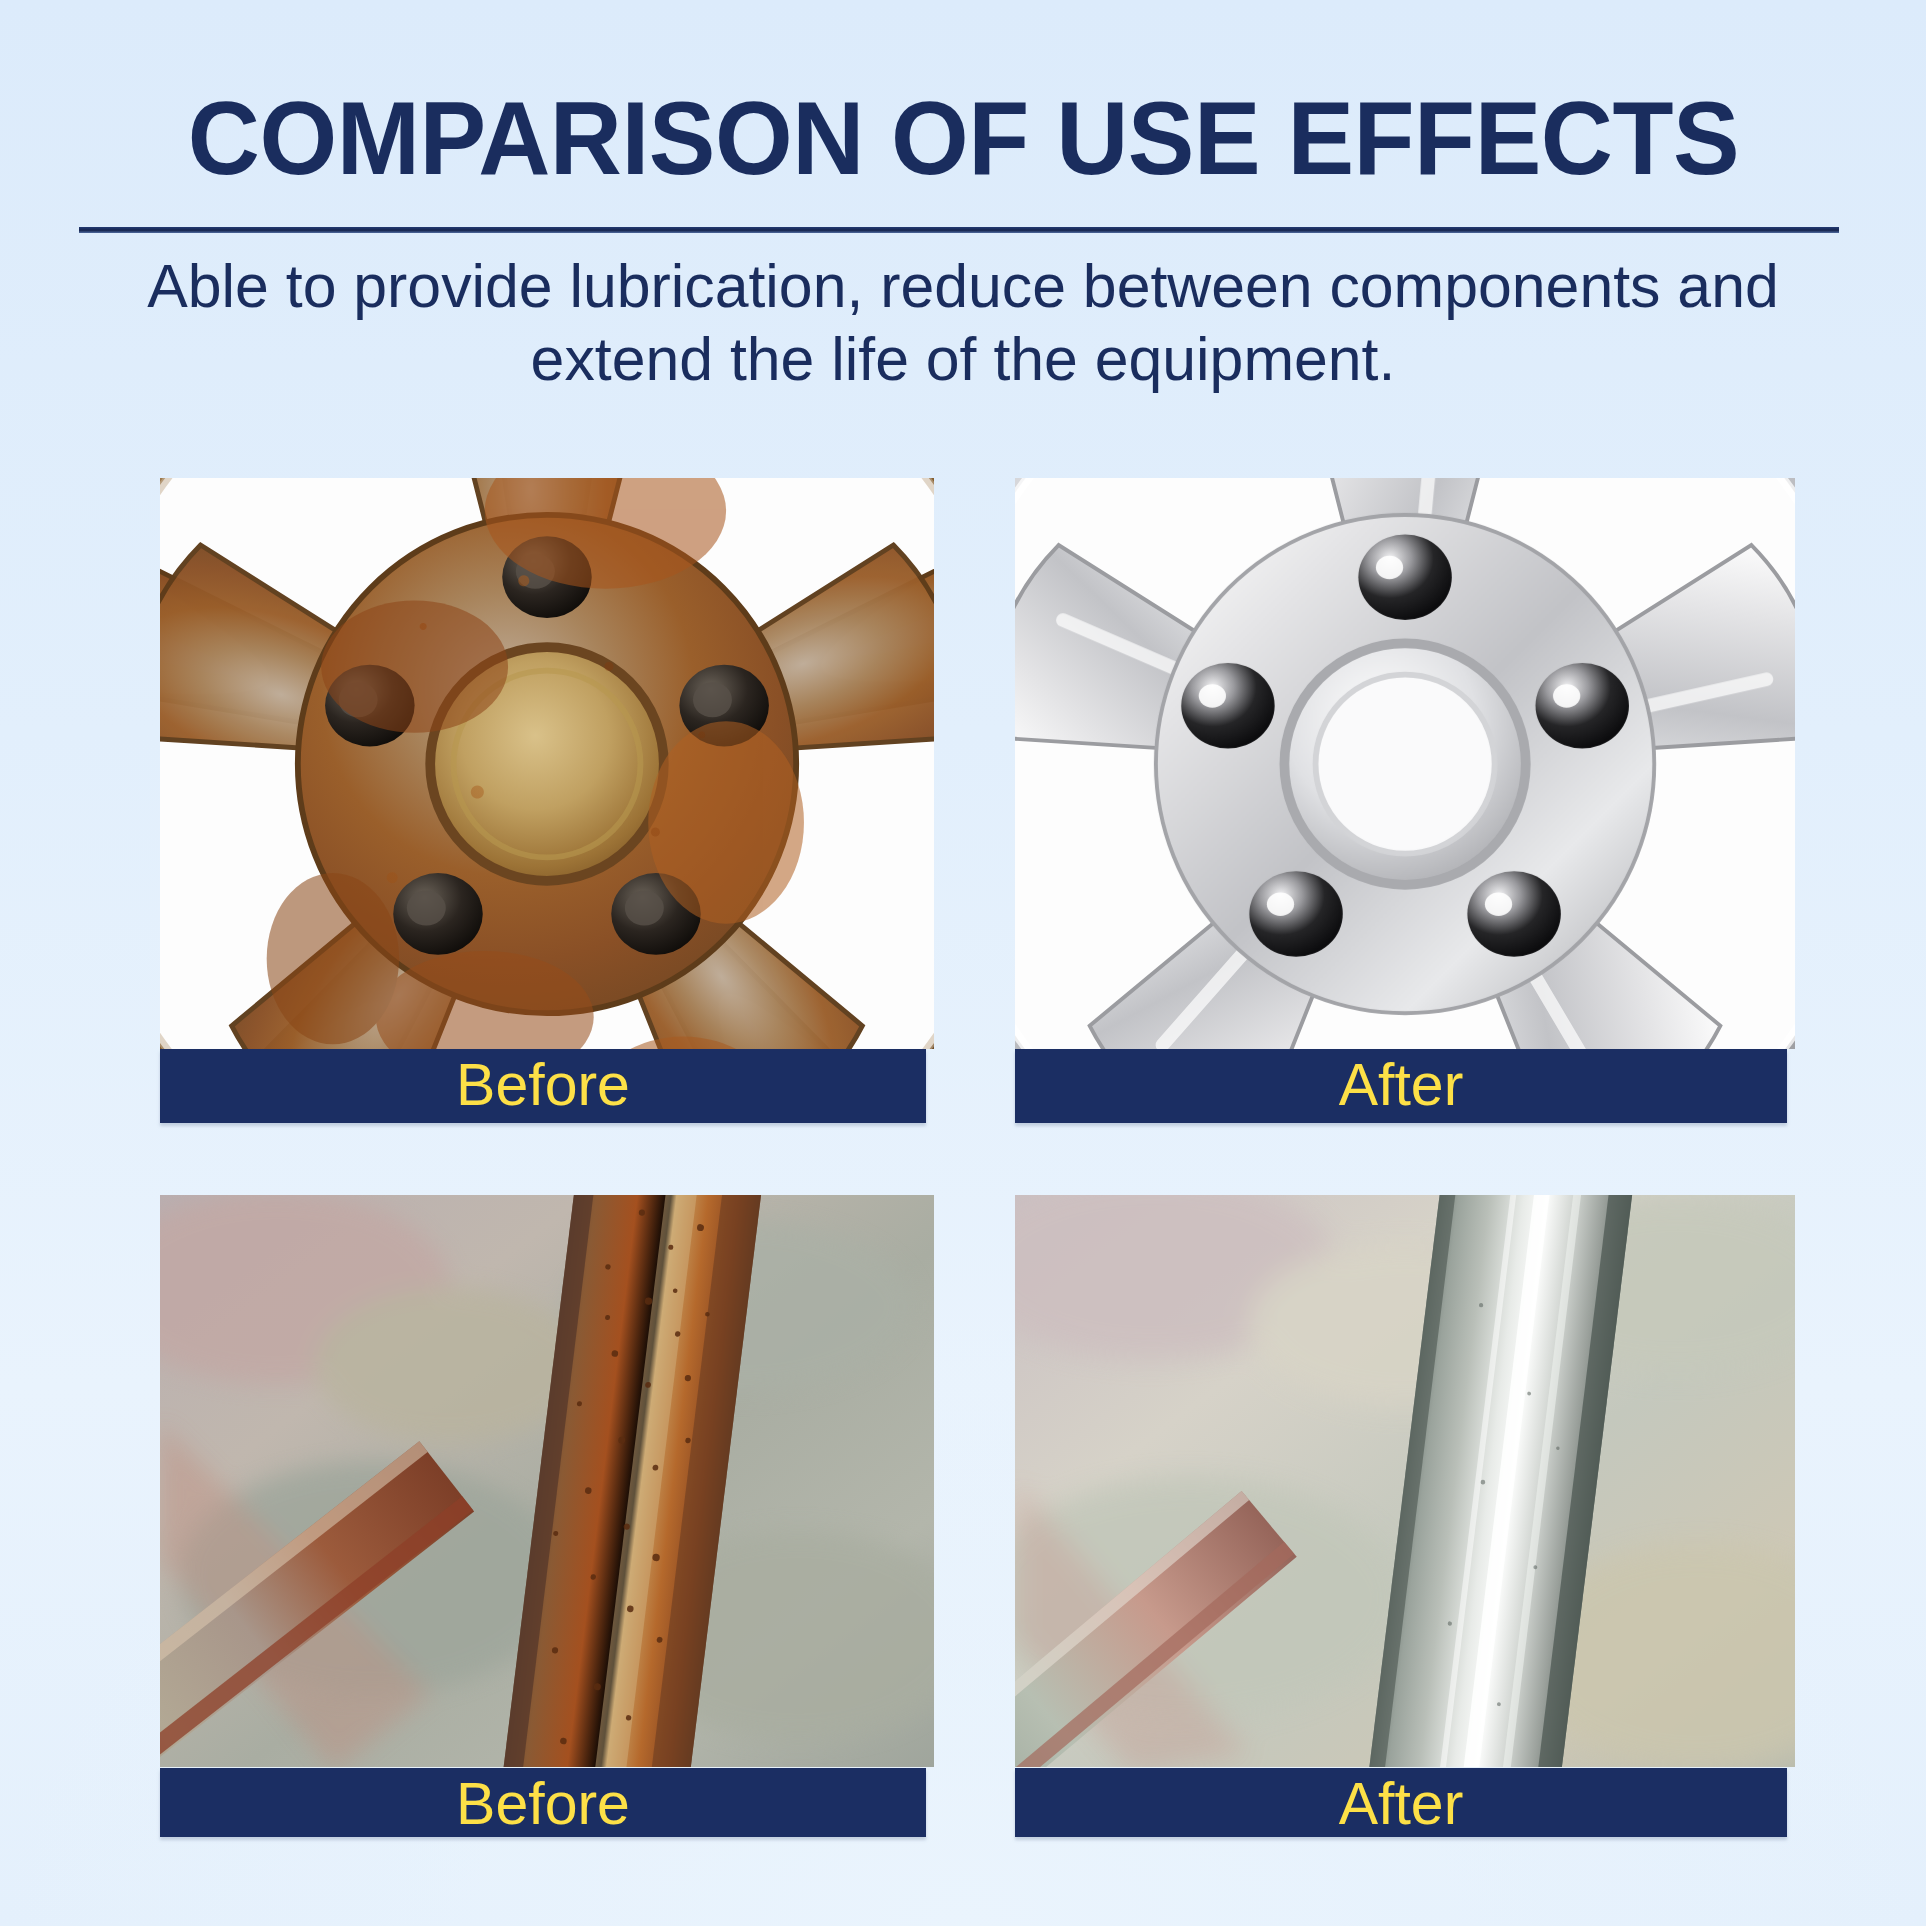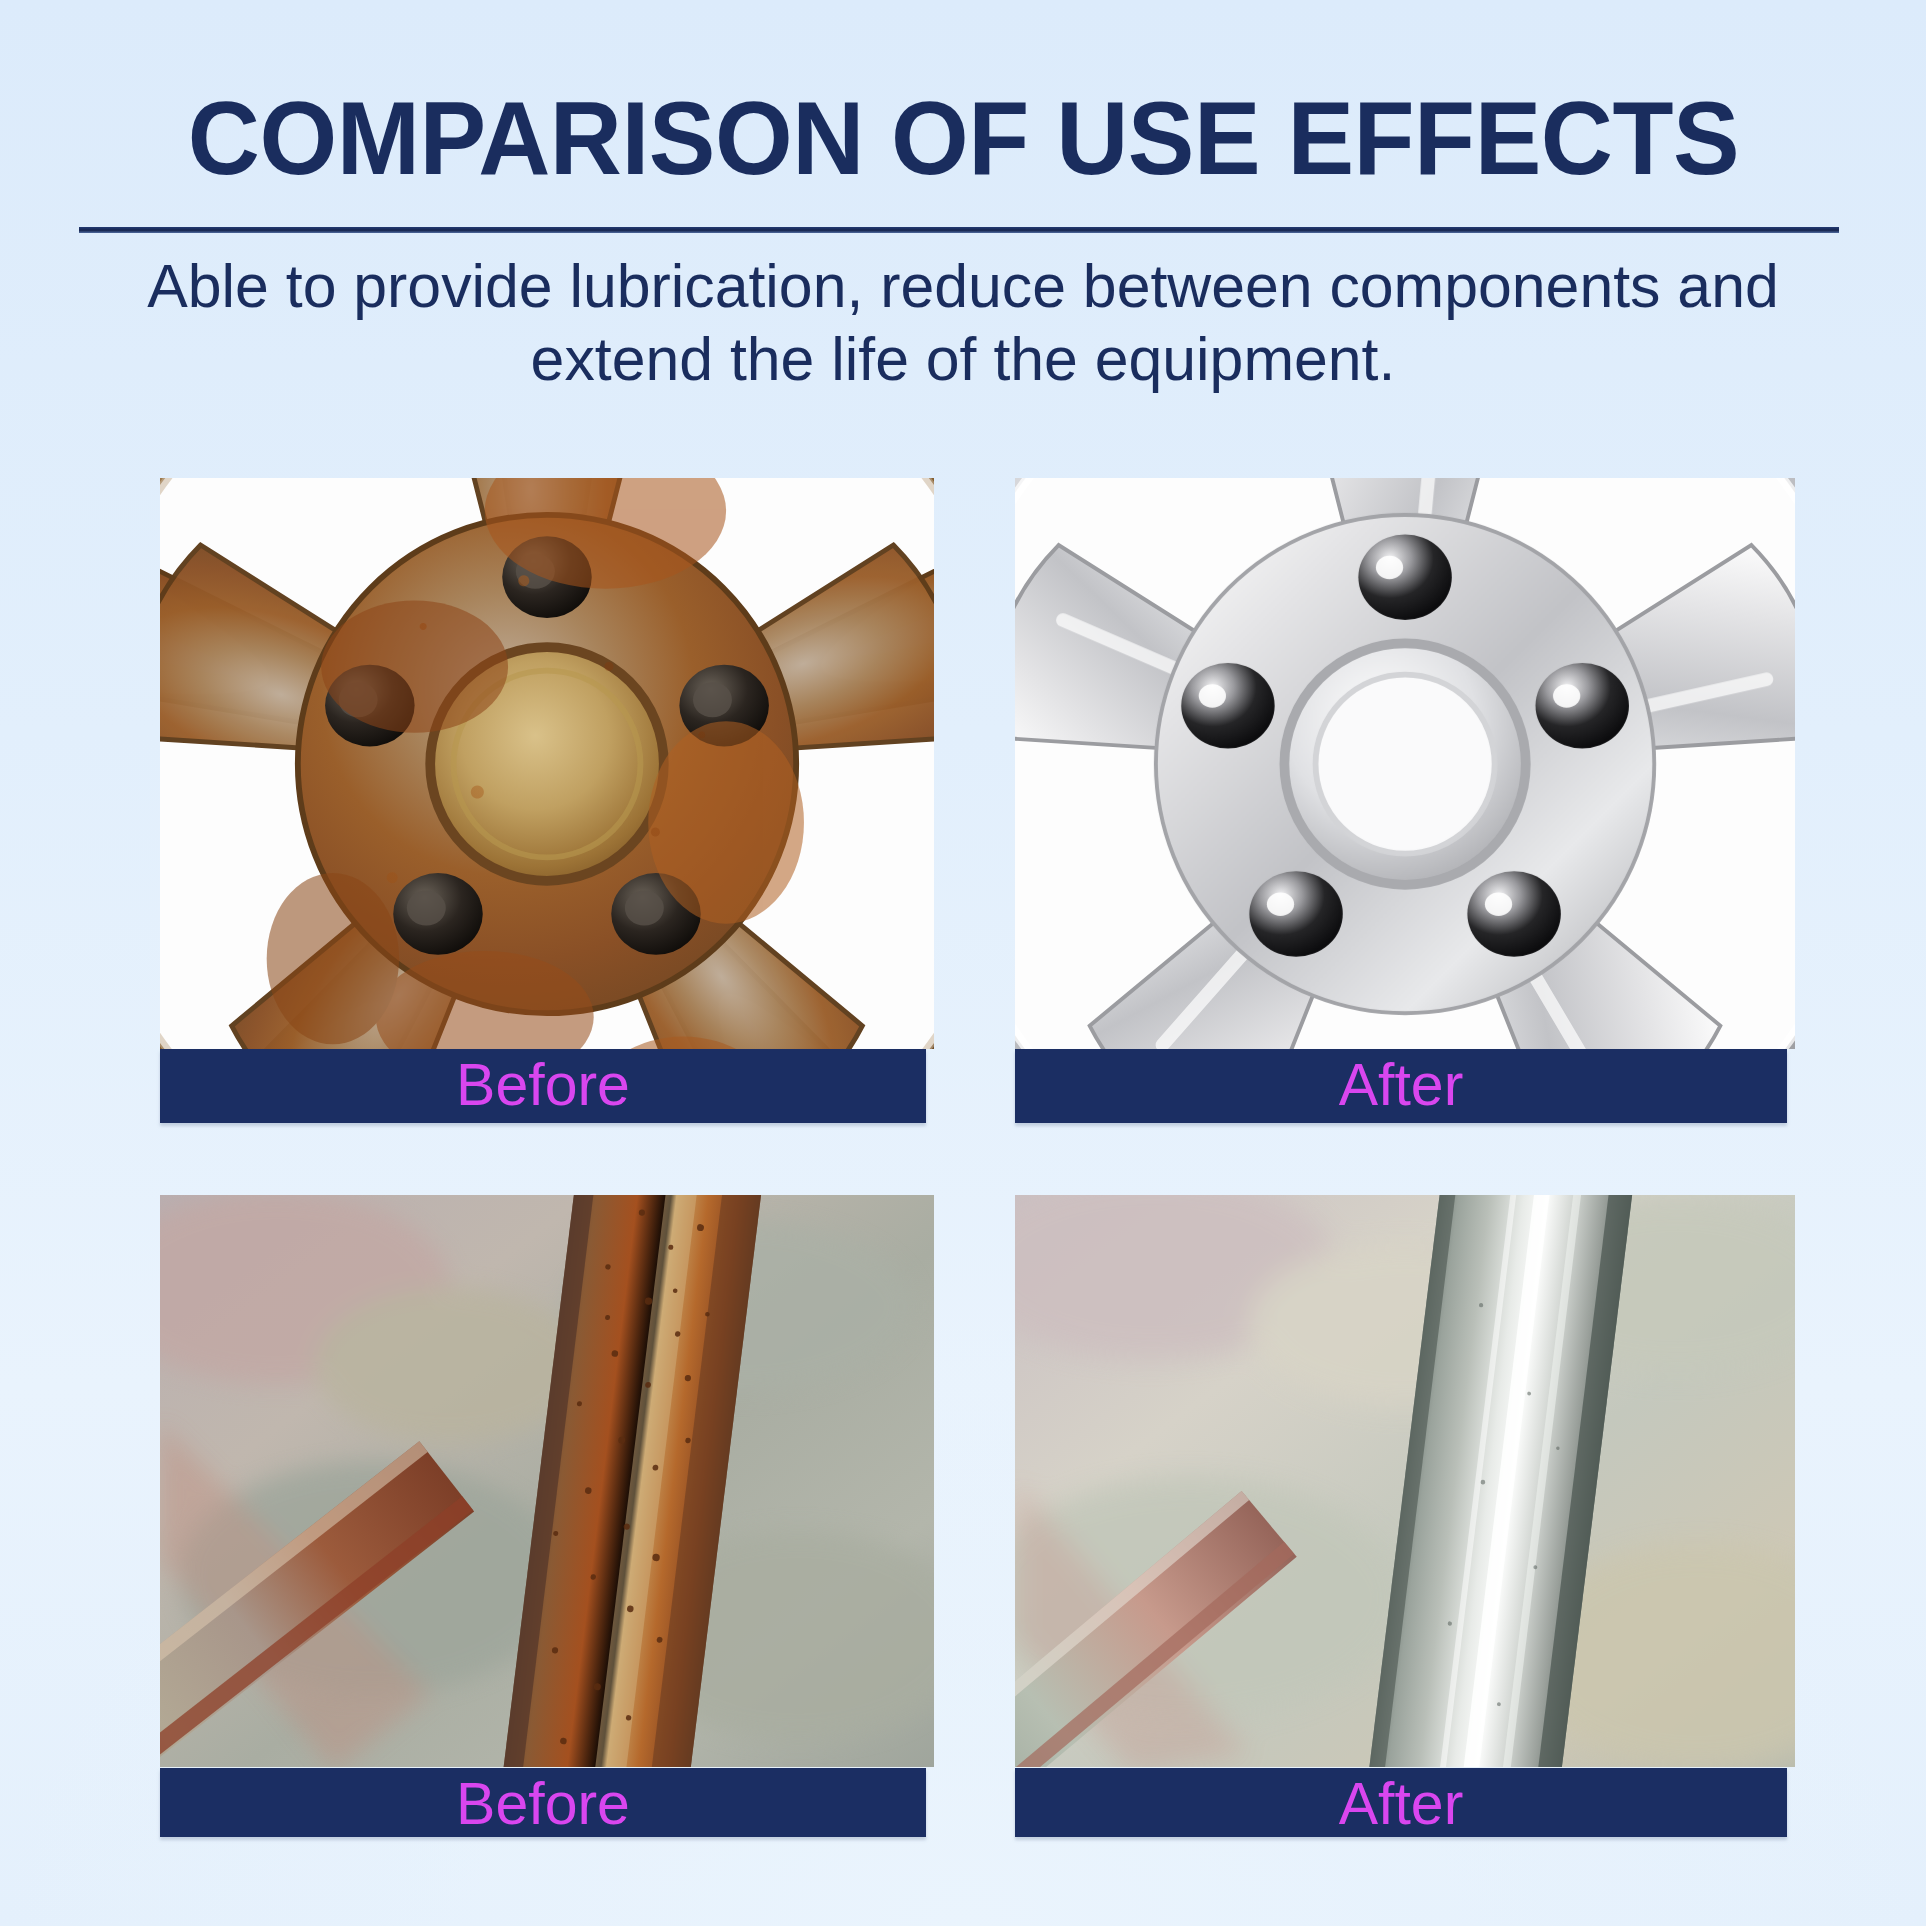--- a/index.html
+++ b/index.html
@@ -64,21 +64,21 @@
     position:absolute; left:0; top:0; right:0;
     overflow:hidden;
     background:#ffffff;
   }
   .panel.r1c1 .photo, .panel.r1c2 .photo { height:571px; }
   .panel.r2c1 .photo, .panel.r2c2 .photo { height:572px; }
 
   .caption-bar {
     position:absolute; left:0; right:8px; bottom:0;
     background:#1b2e63;
-    color:#d946ef;
+    color:#fde047;
     font-size:59px;
     line-height:73px;
     text-align:center;
     font-weight:normal;
     box-shadow:0 3px 3px rgba(120,140,170,.35);
     margin-top:32px;
   }
   .panel.r1c1 .caption-bar, .panel.r1c2 .caption-bar { height:74px; }
   .panel.r2c1 .caption-bar, .panel.r2c2 .caption-bar { height:69px; }
 

